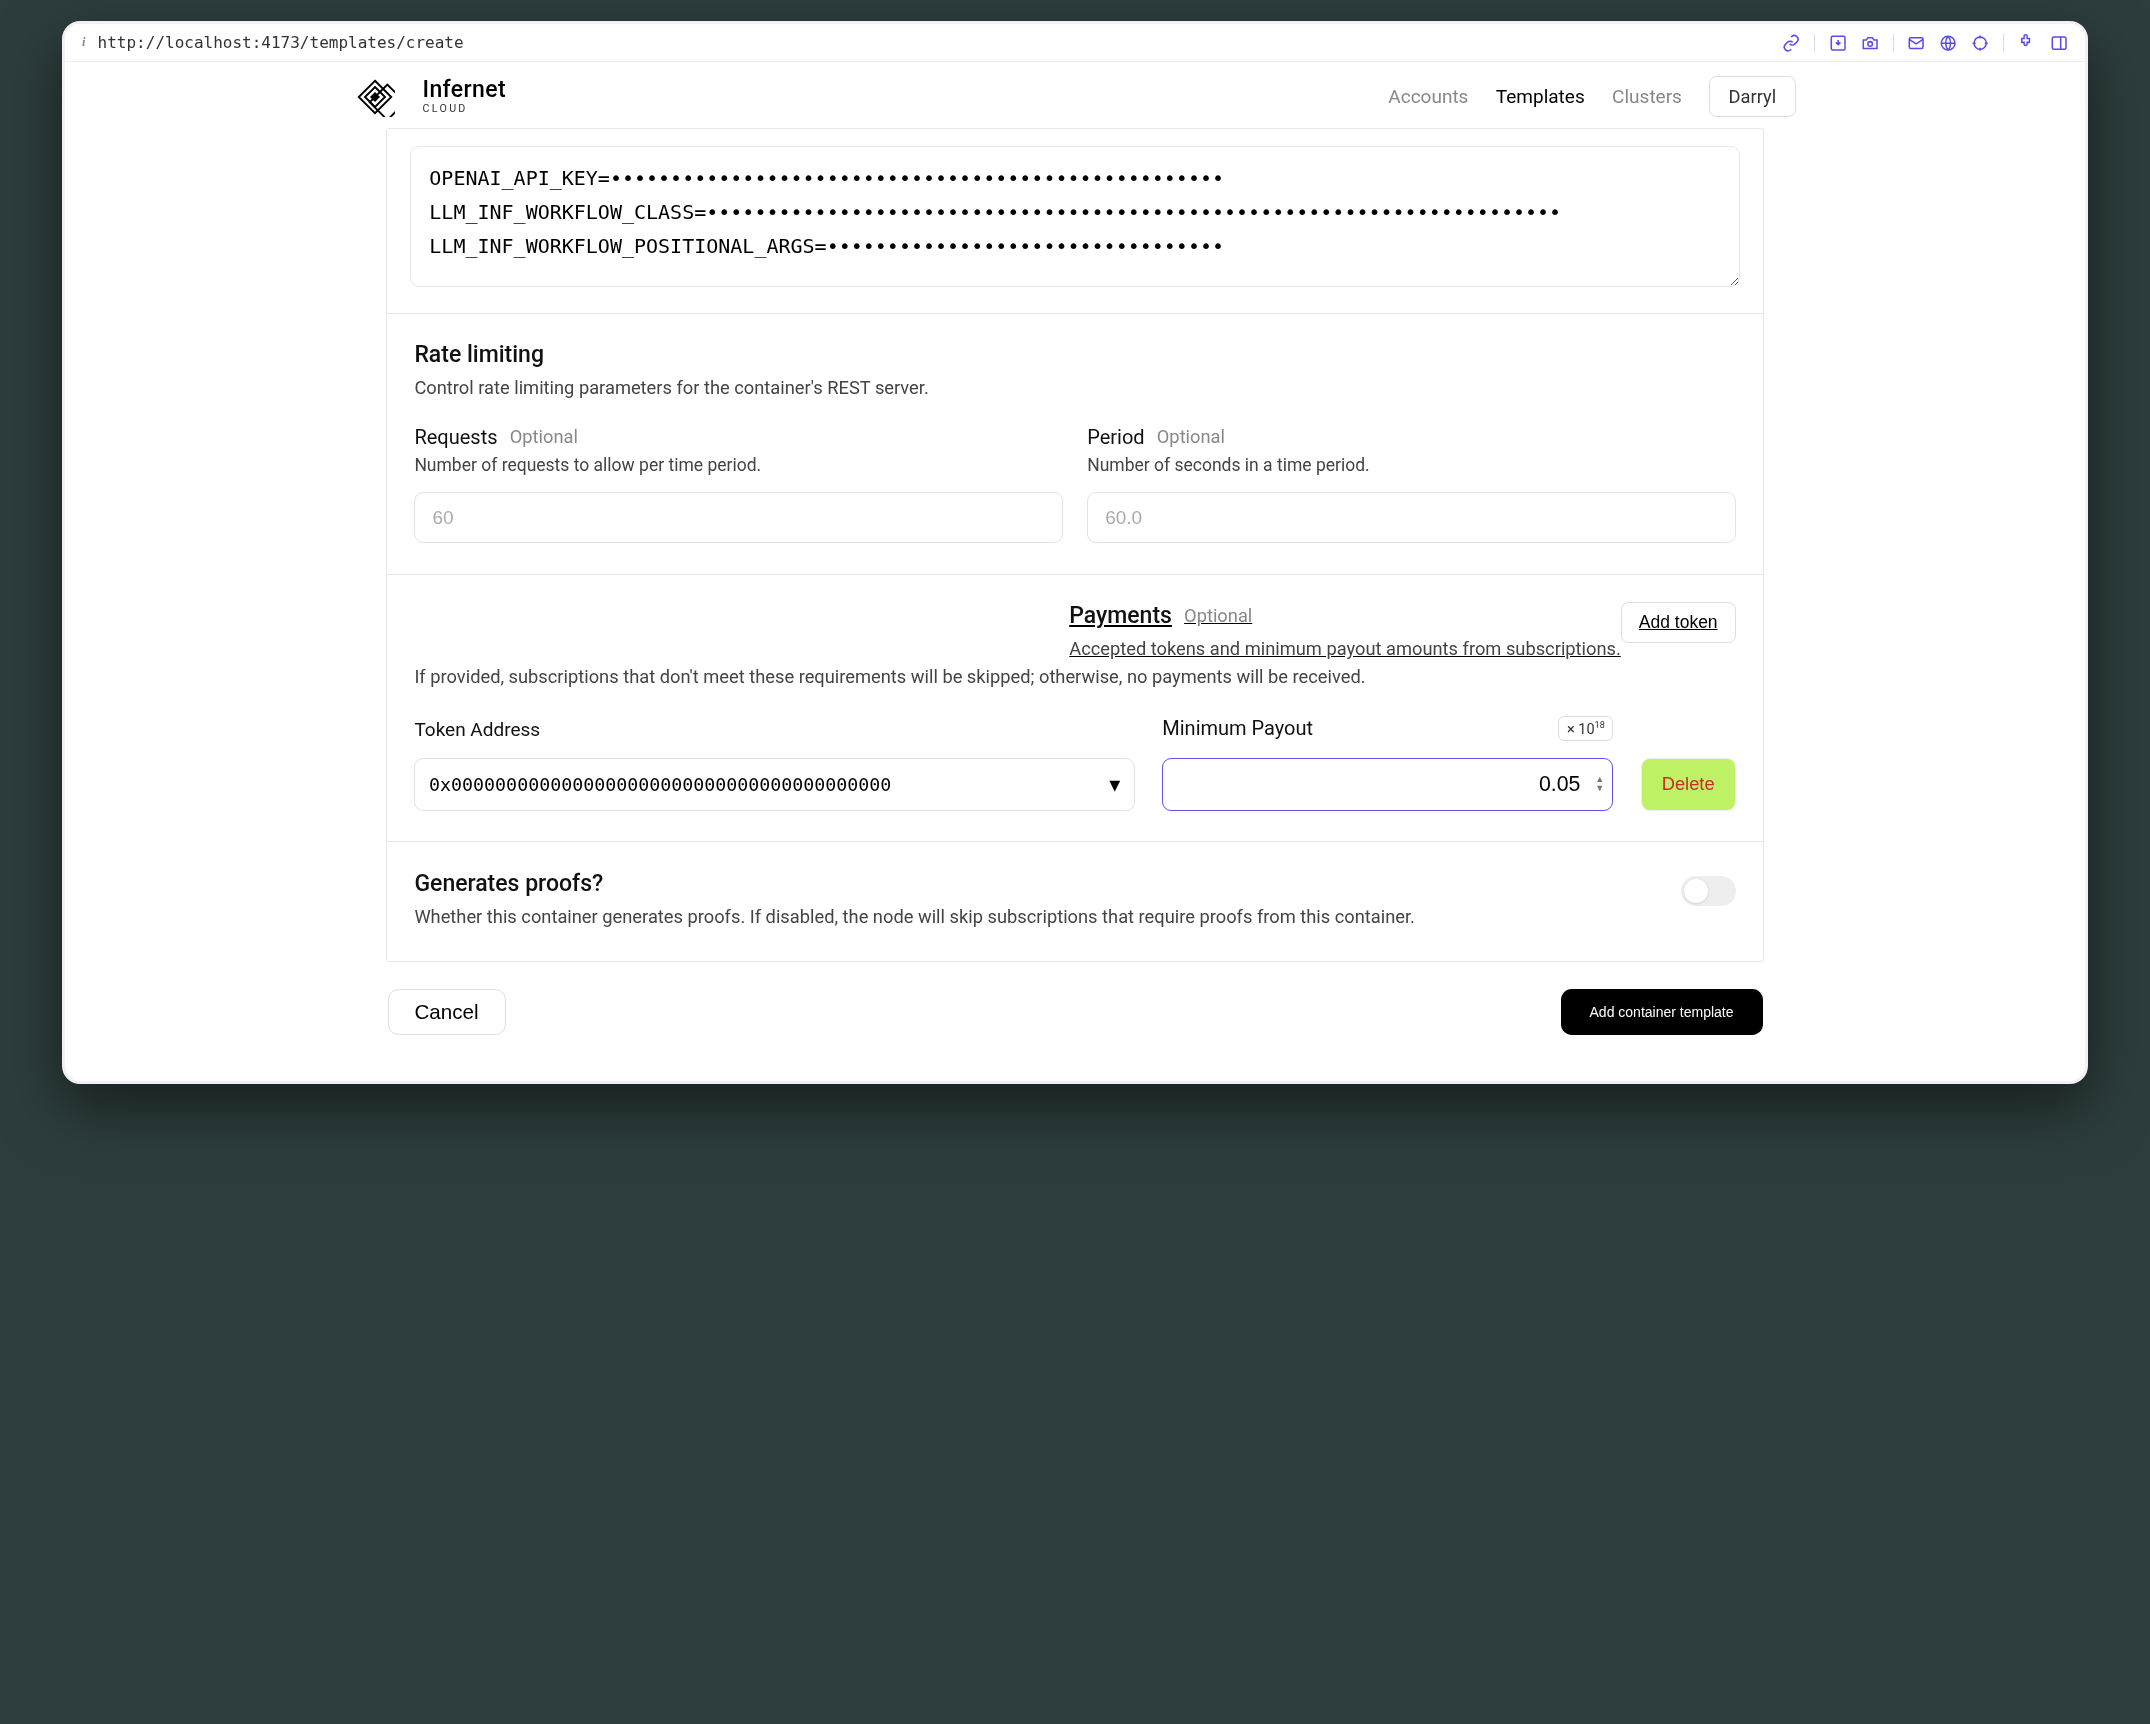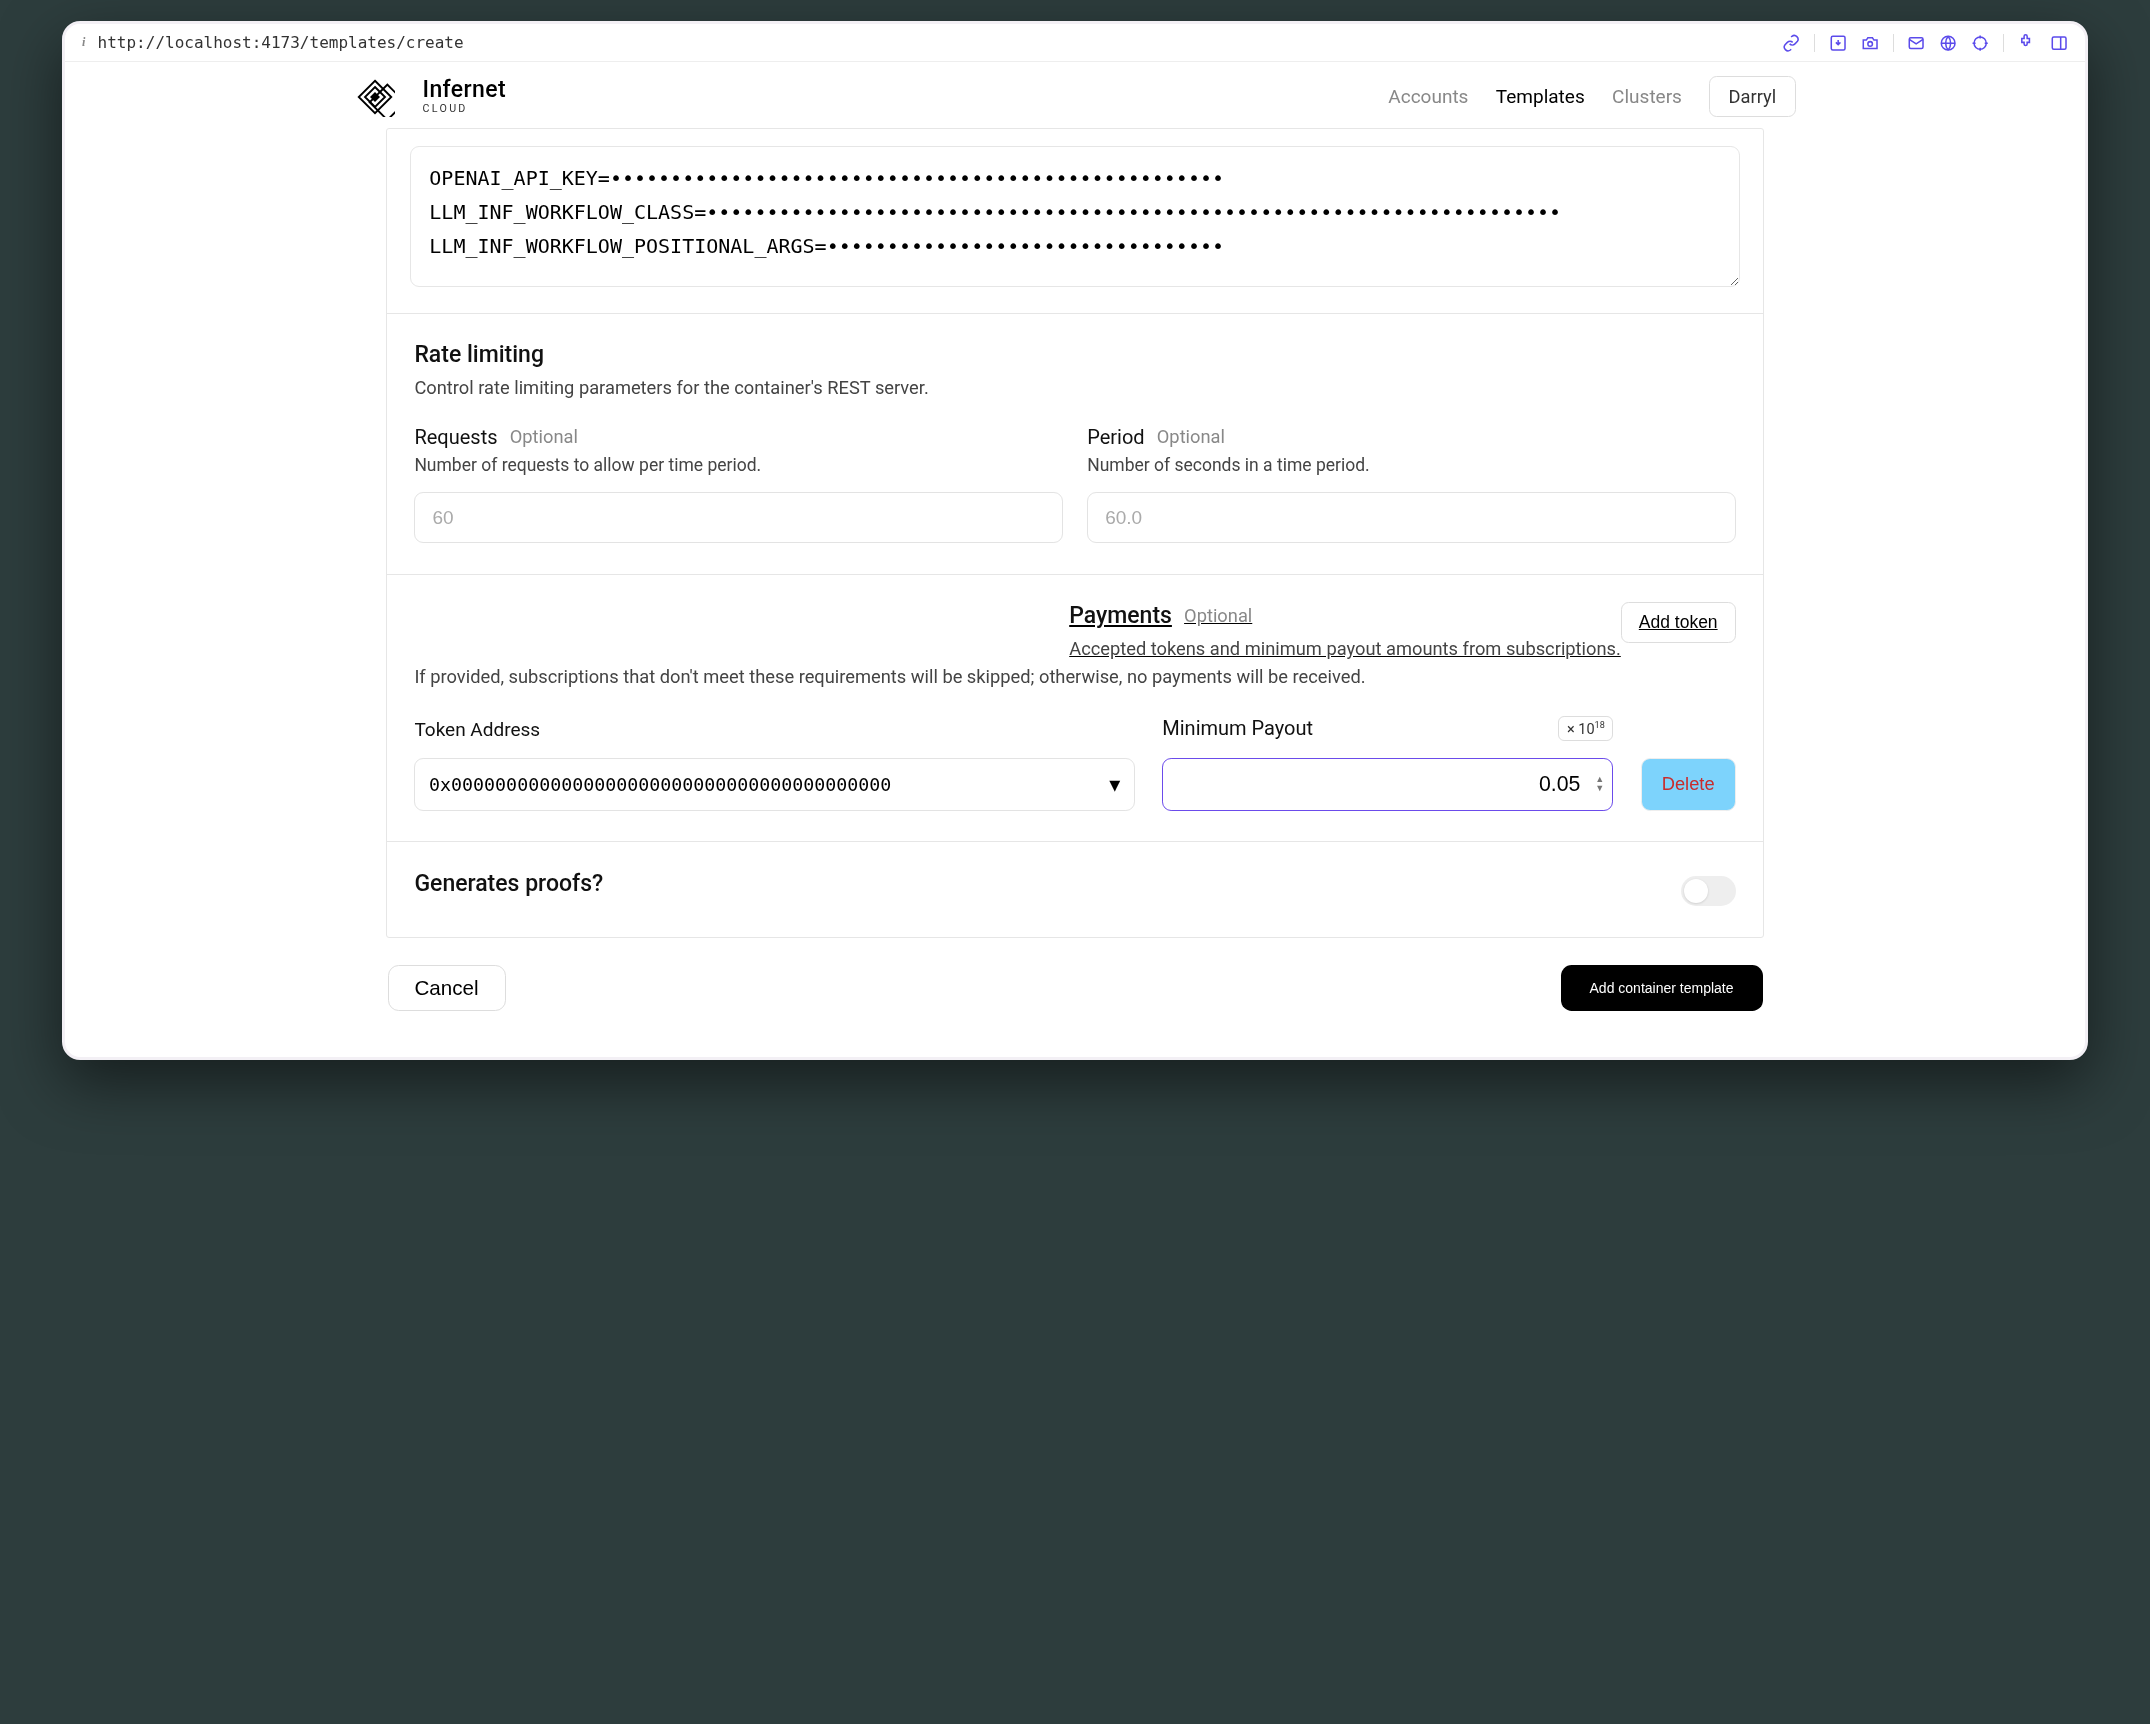--- a/index.html
+++ b/index.html
@@ -149,21 +149,21 @@
   top: 50%;
   transform: translateY(-50%);
   display: flex;
   flex-direction: column;
   font-size: 9.1px;
   color: #777;
   line-height: 1;
 }
 .delete-btn {
   border: 0.8px solid #eee;
-  background: #7dd3fc;
+  background: #bef264;
   color: #c92c2c;
   padding: 13.7px 20px;
   border-radius: 9.1px;
   font-size: 18.3px;
   cursor: pointer;
   height: 53px;
 }
 .proofs-row { display: flex; justify-content: space-between; align-items: flex-start; gap: 30.5px; }
 .proofs-text { flex: 1; }
 .toggle {
@@ -362,20 +362,21 @@
             <button class="delete-btn">Delete</button>
           </div>
         </div>
 
         <div class="section">
           <div class="proofs-row">
             <div class="proofs-text">
               <div class="section-head">
                 <span class="section-title">Generates proofs?</span>
               </div>
+              <p class="section-desc">Whether this container generates proofs. If disabled, the node will skip subscriptions that require proofs from this container.</p>
             </div>
             <div class="toggle">
               <div class="knob"></div>
             </div>
           </div>
         </div>
       </div>
 
       <div class="footer-actions">
         <button class="btn-cancel">Cancel</button>

